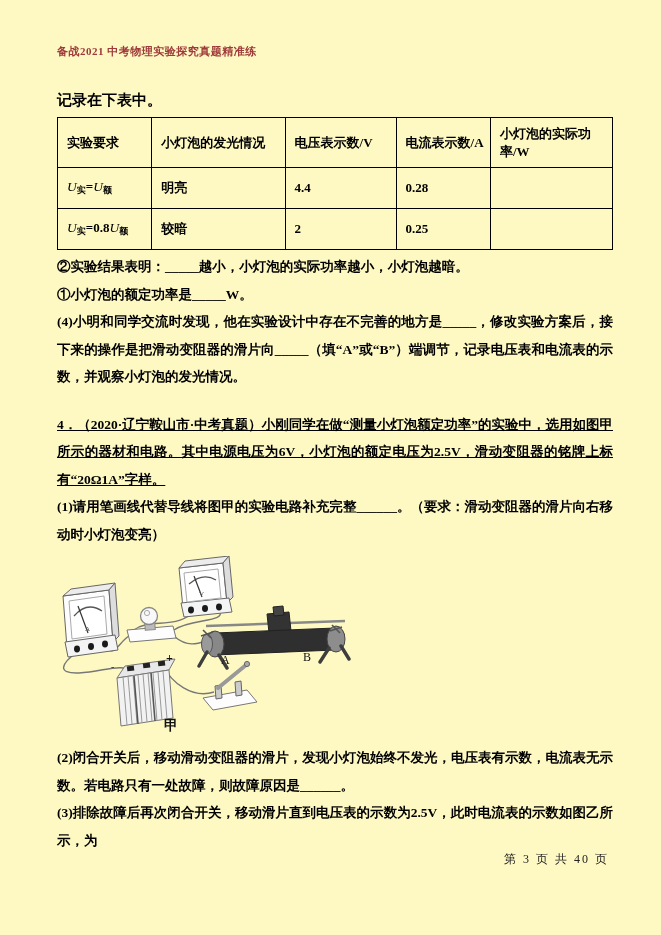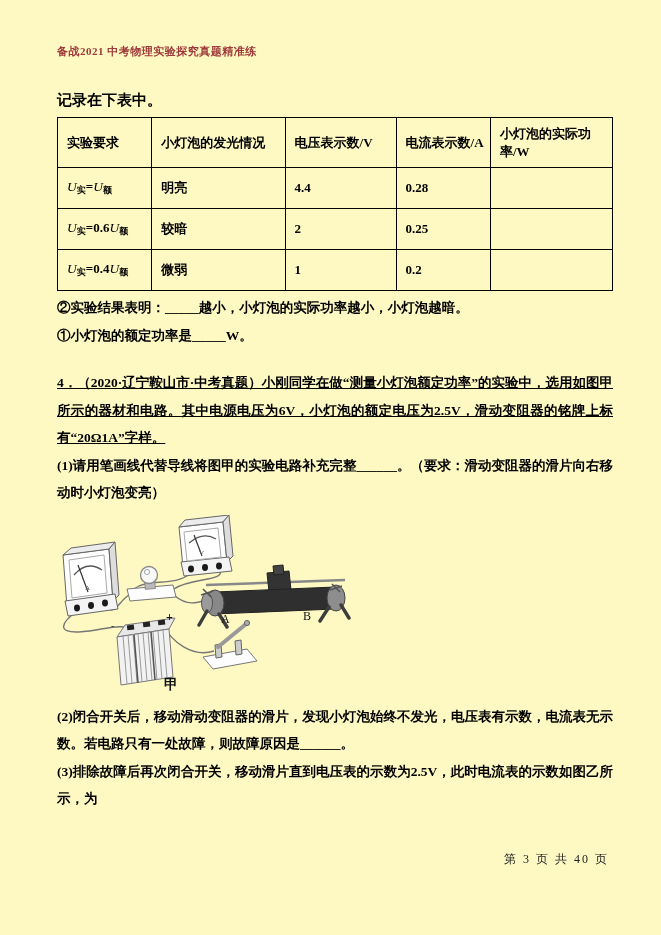--- a/index.html
+++ b/index.html
@@ -66,39 +66,33 @@
       </thead>
       <tbody>
           <tr>
             <td><span class="seg-var">U</span><span class="seg-sub">实</span><span class="seg-plain">=</span><span class="seg-var">U</span><span class="seg-sub">额</span></td>
             <td>明亮</td>
             <td>4.4</td>
             <td>0.28</td>
             <td></td>
           </tr>
           <tr>
-            <td><span class="seg-var">U</span><span class="seg-sub">实</span><span class="seg-plain">=0.6</span><span class="seg-var">U</span><span class="seg-sub">额</span></td>
+            <td><span class="seg-var">U</span><span class="seg-sub">实</span><span class="seg-plain">=0.8</span><span class="seg-var">U</span><span class="seg-sub">额</span></td>
             <td>较暗</td>
             <td>2</td>
             <td>0.25</td>
-            <td></td>
-          </tr>
-          <tr>
-            <td><span class="seg-var">U</span><span class="seg-sub">实</span><span class="seg-plain">=0.4</span><span class="seg-var">U</span><span class="seg-sub">额</span></td>
-            <td>微弱</td>
-            <td>1</td>
-            <td>0.2</td>
             <td></td>
           </tr>
         </tbody>
     </table>
 
     <div class="q-block">
       <div class="para">②实验结果表明：_____越小，小灯泡的实际功率越小，小灯泡越暗。</div>
       <div class="para">①小灯泡的额定功率是_____W。</div>
+      <div class="para">(4)小明和同学交流时发现，他在实验设计中存在不完善的地方是_____，修改实验方案后，接下来的操作是把滑动变阻器的滑片向_____（填“A”或“B”）端调节，记录电压表和电流表的示数，并观察小灯泡的发光情况。</div>
     </div>
 
     <div class="para para-gap">4．（2020·辽宁鞍山市·中考真题）小刚同学在做“测量小灯泡额定功率”的实验中，选用如图甲所示的器材和电路。其中电源电压为6V，小灯泡的额定电压为2.5V，滑动变阻器的铭牌上标有“20Ω1A”字样。</div>
     <div class="para">(1)请用笔画线代替导线将图甲的实验电路补充完整______。（要求：滑动变阻器的滑片向右移动时小灯泡变亮）</div>
 
     <div class="figure-wrap">
       <svg width="300" height="186" viewBox="0 0 300 186">
 
         <g stroke="#777" stroke-width="1.4" fill="none">
           <path d="M 48,92 C 58,101 62,86 72,80"></path>

